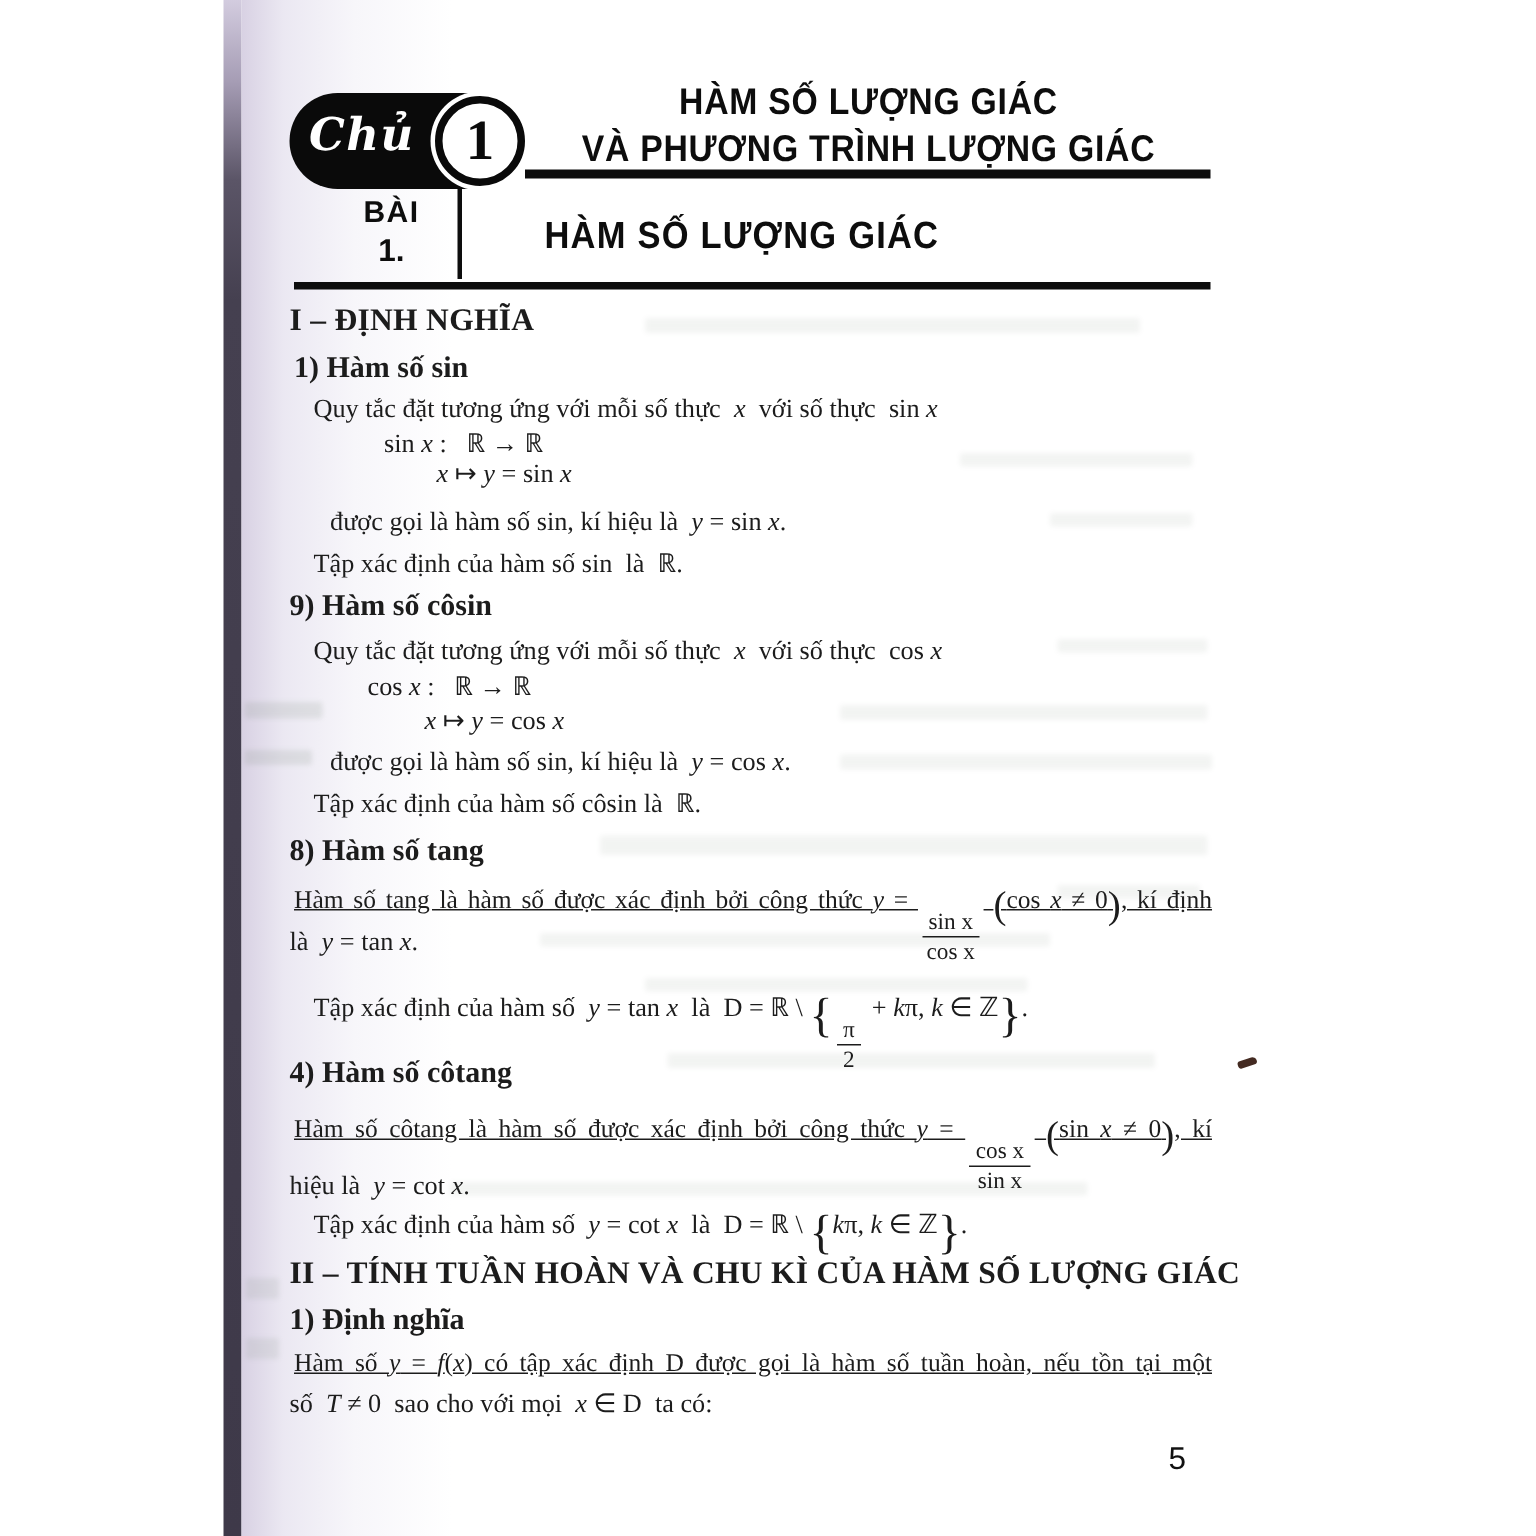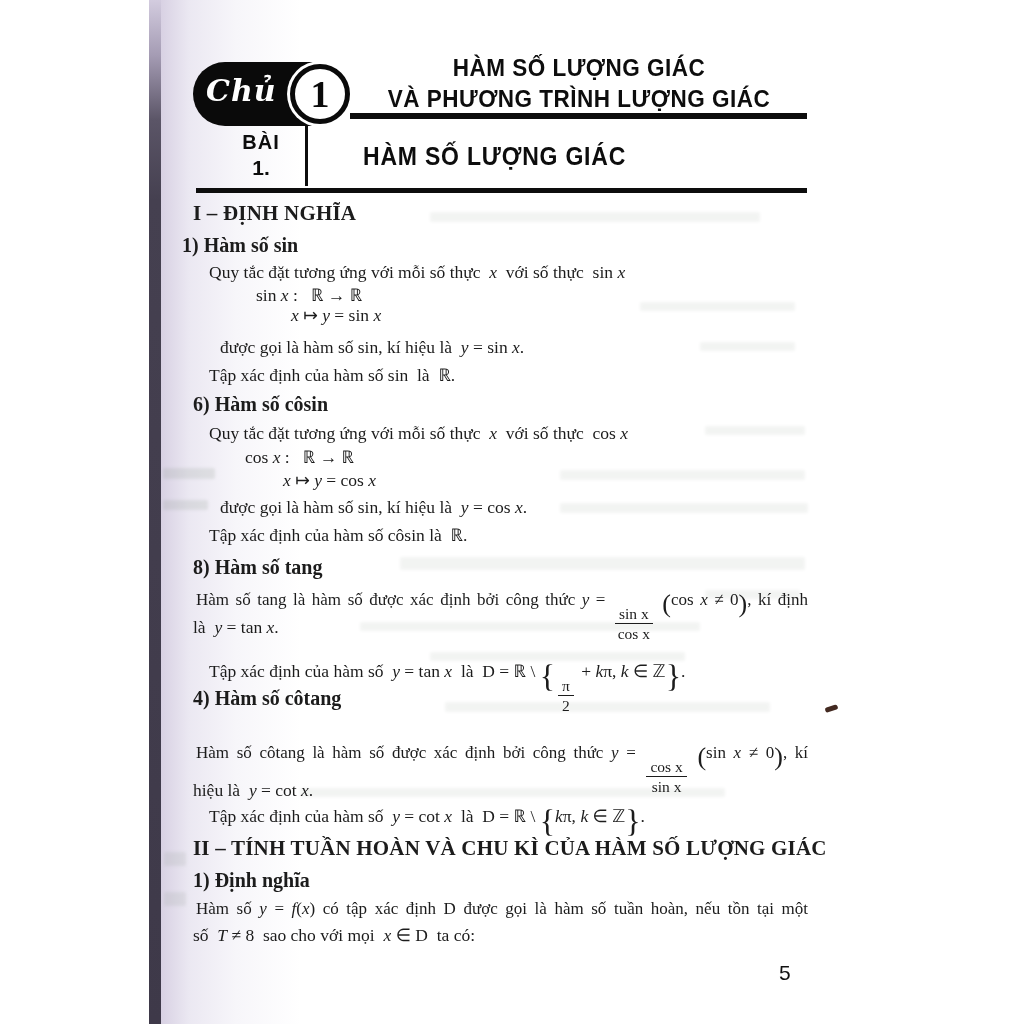--- a/index.html
+++ b/index.html
@@ -33,21 +33,21 @@
   .rule2{left:196px;top:188px;width:611px;height:5px;background:#0d0d0d;}
   .vdiv{left:305px;top:126px;width:3px;height:60px;background:#0d0d0d;}
   .bai-label{left:228px;top:131px;width:66px;text-align:center;font-size:20px;letter-spacing:1px;}
   .bai-num{left:228px;top:156px;width:66px;text-align:center;font-size:21px;}
   .lesson-title{left:363px;top:142px;font-size:23px;letter-spacing:0.8px;transform:scaleY(1.1);transform-origin:left top;}
 
   
   .sec-head{font-size:21px;font-weight:700;letter-spacing:0.2px;font-family:Liberation Serif, serif;}
   .sub-head{font-size:20px;font-weight:700;}
   .line{font-size:17.5px;line-height:22px;white-space:pre-wrap;}
-  .just{font-size:17px;width:612px;text-align:justify;text-align-last:justify;white-space:normal;}
+  .just{font-size:17px;width:612px;text-align:justify;text-align-last:justify;white-space:normal;text-decoration:underline;}
   i.v{font-style:italic;}
   .frac{display:inline-flex;flex-direction:column;align-items:center;vertical-align:-14px;
     line-height:1.1;margin:0 3px;font-size:15.5px;}
   .fn{border-bottom:1.5px solid #1c1c1c;padding:0 4px 1px;}
   .fd{padding-top:1px;}
   .bigp{font-size:26px;vertical-align:-7px;line-height:0;font-weight:400;}
   .brace{font-size:32px;vertical-align:-10px;line-height:0;font-weight:400;}
 
   .page-num{left:779px;top:961px;font-family:"Liberation Sans",sans-serif;font-size:21px;color:#111;}
 
@@ -91,48 +91,48 @@
 <div class="abs head-sans chapter-title chapter-title2">VÀ PHƯƠNG TRÌNH LƯỢNG GIÁC</div>
 <div class="abs rule1"></div>
 
 <div class="abs head-sans bai-label">BÀI</div>
 <div class="abs head-sans bai-num">1.</div>
 <div class="abs vdiv"></div>
 <div class="abs head-sans lesson-title">HÀM SỐ LƯỢNG GIÁC</div>
 <div class="abs rule2"></div>
 
 <div class="abs sec-head" style="left:193px;top:201px">I – ĐỊNH NGHĨA</div>
-<div class="abs sub-head" style="left:182px;top:234px">1) Hàm số sin</div>
+<div class="abs sub-head" style="left:196px;top:234px">1) Hàm số sin</div>
 <div class="abs line" style="left:209px;top:261px"><span>Quy tắc đặt tương ứng với mỗi số thực  </span><i class="v">x</i><span>  với số thực  sin </span><i class="v">x</i></div>
 <div class="abs line" style="left:256px;top:284px"><span>sin </span><i class="v">x</i><span> :   ℝ → ℝ</span></div>
 <div class="abs line" style="left:291px;top:304px"><i class="v">x</i><span> ↦ </span><i class="v">y</i><span> = sin </span><i class="v">x</i></div>
 <div class="abs line" style="left:220px;top:336px"><span>được gọi là hàm số sin, kí hiệu là  </span><i class="v">y</i><span> = sin </span><i class="v">x</i><span>.</span></div>
 <div class="abs line" style="left:209px;top:364px"><span>Tập xác định của hàm số sin  là  ℝ.</span></div>
 
-<div class="abs sub-head" style="left:193px;top:393px">6) Hàm số côsin</div>
+<div class="abs sub-head" style="left:193px;top:393px">9) Hàm số côsin</div>
 <div class="abs line" style="left:209px;top:422px"><span>Quy tắc đặt tương ứng với mỗi số thực  </span><i class="v">x</i><span>  với số thực  cos </span><i class="v">x</i></div>
 <div class="abs line" style="left:245px;top:446px"><span>cos </span><i class="v">x</i><span> :   ℝ → ℝ</span></div>
 <div class="abs line" style="left:283px;top:469px"><i class="v">x</i><span> ↦ </span><i class="v">y</i><span> = cos </span><i class="v">x</i></div>
 <div class="abs line" style="left:220px;top:496px"><span>được gọi là hàm số sin, kí hiệu là  </span><i class="v">y</i><span> = cos </span><i class="v">x</i><span>.</span></div>
 <div class="abs line" style="left:209px;top:524px"><span>Tập xác định của hàm số côsin là  ℝ.</span></div>
 
 <div class="abs sub-head" style="left:193px;top:556px">8) Hàm số tang</div>
 <div class="abs line just" style="left:196px;top:589px"><span>Hàm số tang là hàm số được xác định bởi công thức </span><i class="v">y</i><span> = </span><span class="frac">
       <span class="fn">sin x</span>
       <span class="fd">cos x</span>
     </span><span> </span><span class="bigp">(</span><span>cos </span><i class="v">x</i><span> ≠ 0</span><span class="bigp">)</span><span>, kí định</span></div>
 <div class="abs line" style="left:193px;top:616px"><span>là  </span><i class="v">y</i><span> = tan </span><i class="v">x</i><span>.</span></div>
 <div class="abs line" style="left:209px;top:660px"><span>Tập xác định của hàm số  </span><i class="v">y</i><span> = tan </span><i class="v">x</i><span>  là  D = ℝ \ </span><span class="brace">{</span><span class="frac"><span class="fn">π</span><span class="fd">2</span></span><span> + </span><i class="v">k</i><span>π, </span><i class="v">k</i><span> ∈ ℤ</span><span class="brace">}</span><span>.</span></div>
 
-<div class="abs sub-head" style="left:193px;top:687px">4) Hàm số côtang</div>
+<div class="abs sub-head" style="left:193px;top:704px">4) Hàm số côtang</div>
 <div class="abs line just" style="left:196px;top:742px"><span>Hàm số côtang là hàm số được xác định bởi công thức </span><i class="v">y</i><span> = </span><span class="frac">
       <span class="fn">cos x</span>
       <span class="fd">sin x</span>
     </span><span> </span><span class="bigp">(</span><span>sin </span><i class="v">x</i><span> ≠ 0</span><span class="bigp">)</span><span>, kí</span></div>
 <div class="abs line" style="left:193px;top:779px"><span>hiệu là  </span><i class="v">y</i><span> = cot </span><i class="v">x</i><span>.</span></div>
 <div class="abs line" style="left:209px;top:805px"><span>Tập xác định của hàm số  </span><i class="v">y</i><span> = cot </span><i class="v">x</i><span>  là  D = ℝ \ </span><span class="brace">{</span><i class="v">k</i><span>π, </span><i class="v">k</i><span> ∈ ℤ</span><span class="brace">}</span><span>.</span></div>
 
 <div class="abs sec-head" style="left:193px;top:836px">II – TÍNH TUẦN HOÀN VÀ CHU KÌ CỦA HÀM SỐ LƯỢNG GIÁC</div>
 <div class="abs sub-head" style="left:193px;top:869px">1) Định nghĩa</div>
 <div class="abs line just" style="left:196px;top:898px"><span>Hàm số </span><i class="v">y</i><span> = </span><i class="v">f</i><span>(</span><i class="v">x</i><span>) có tập xác định D được gọi là hàm số tuần hoàn, nếu tồn tại một</span></div>
-<div class="abs line" style="left:193px;top:924px"><span>số  </span><i class="v">T</i><span> ≠ 8  sao cho với mọi  </span><i class="v">x</i><span> ∈ D  ta có:</span></div>
+<div class="abs line" style="left:193px;top:924px"><span>số  </span><i class="v">T</i><span> ≠ 0  sao cho với mọi  </span><i class="v">x</i><span> ∈ D  ta có:</span></div>
 
 <div class="abs page-num">5</div>
 
 </body></html>

